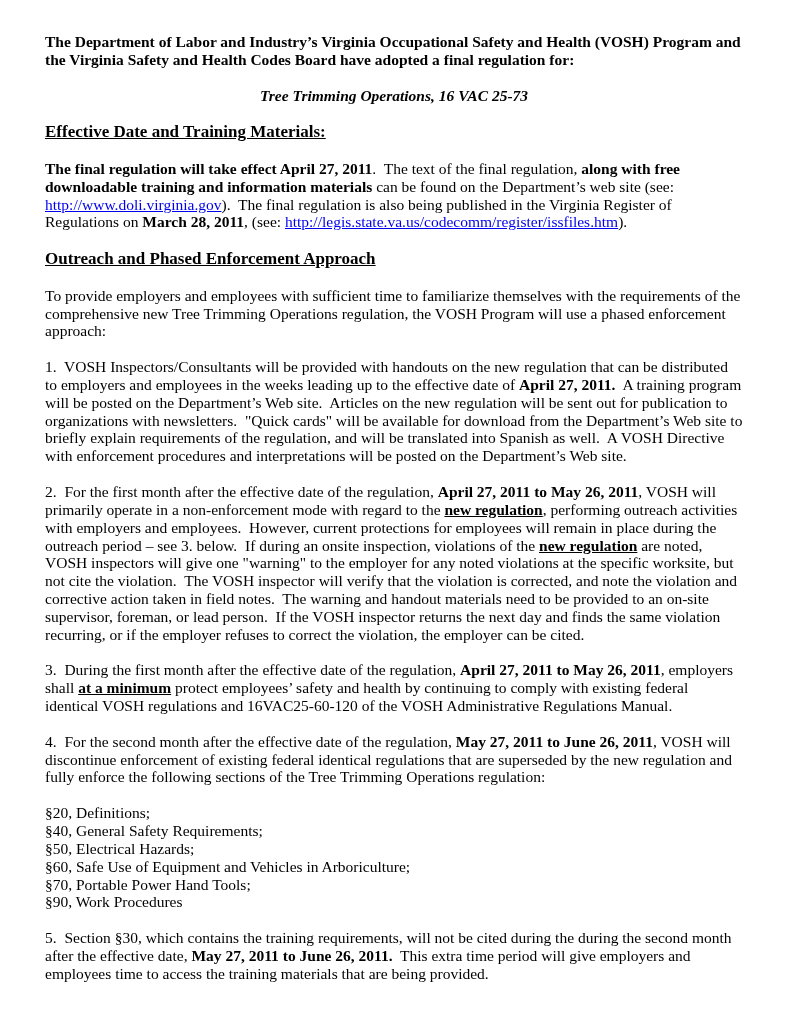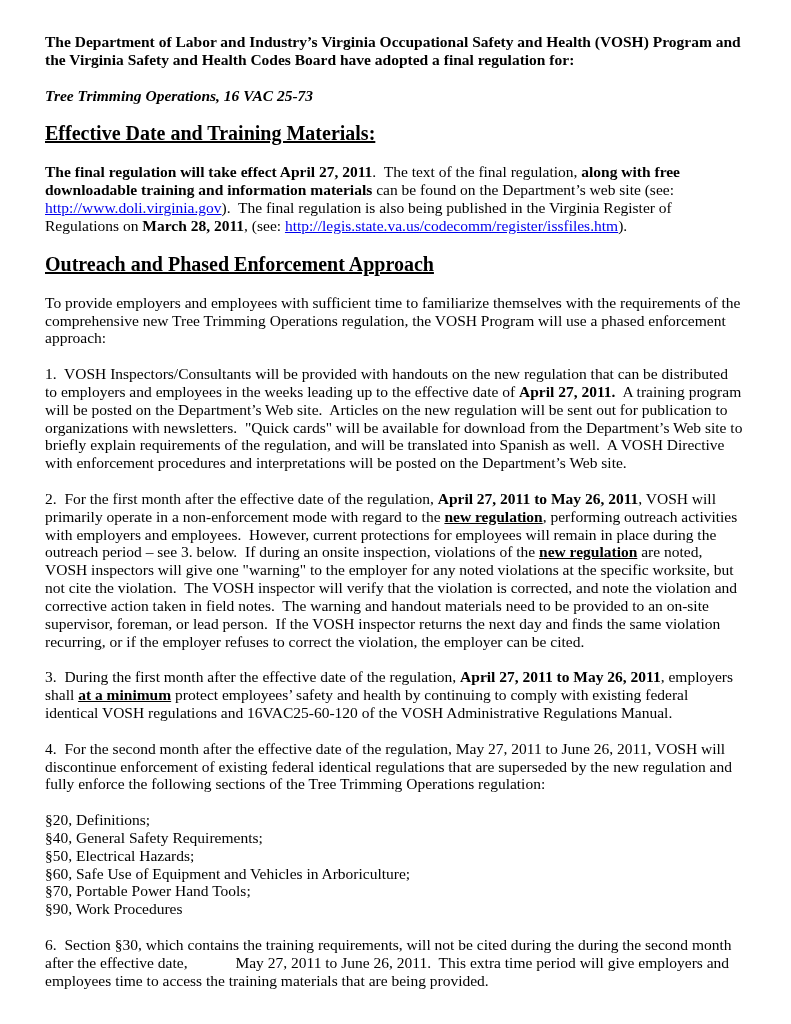--- a/index.html
+++ b/index.html
@@ -14,26 +14,26 @@
   .page {
     width: 791px;
     height: 1024px;
     padding: 33px 48px 0 45px;
     font-size: 15.5px;
     line-height: 1.15;
   }
   .block { margin-bottom: 18px; white-space: pre-wrap; }
   .bold { font-weight: bold; }
   .subtitle {
-    text-align: left;
+    text-align: center;
     font-weight: bold;
     font-style: italic;
   }
   .heading {
-    font-size: 20px;
+    font-size: 17px;
     font-weight: bold;
     text-decoration: underline;
   }
   .sections div { white-space: pre-wrap; }
   a { cursor: pointer; }
 </style>
 </head>
 <body>
 
 <div class="page">
@@ -49,19 +49,19 @@
   <h2 class="block heading">Outreach and Phased Enforcement Approach</h2>
 
   <p class="block">To provide employers and employees with sufficient time to familiarize themselves with the requirements of the comprehensive new Tree Trimming Operations regulation, the VOSH Program will use a phased enforcement approach:</p>
 
   <p class="block"><span>1.  VOSH Inspectors/Consultants will be provided with handouts on the new regulation that can be distributed to employers and employees in the weeks leading up to the effective date of </span><span style="font-weight: bold;">April 27, 2011.</span><span>  A training program will be posted on the Department’s Web site.  Articles on the new regulation will be sent out for publication to organizations with newsletters.  "Quick cards" will be available for download from the Department’s Web site to briefly explain requirements of the regulation, and will be translated into Spanish as well.  A VOSH Directive with enforcement procedures and interpretations will be posted on the Department’s Web site.</span></p>
 
   <p class="block"><span>2.  For the first month after the effective date of the regulation, </span><span style="font-weight: bold;">April 27, 2011 to May 26, 2011</span><span>, VOSH will primarily operate in a non-enforcement mode with regard to the </span><span style="font-weight: bold; text-decoration: underline;">new regulation</span><span>, performing outreach activities with employers and employees.  However, current protections for employees will remain in place during the outreach period – see 3. below.  If during an onsite inspection, violations of the </span><span style="font-weight: bold; text-decoration: underline;">new regulation</span><span> are noted, VOSH inspectors will give one "warning" to the employer for any noted violations at the specific worksite, but not cite the violation.  The VOSH inspector will verify that the violation is corrected, and note the violation and corrective action taken in field notes.  The warning and handout materials need to be provided to an on-site supervisor, foreman, or lead person.  If the VOSH inspector returns the next day and finds the same violation recurring, or if the employer refuses to correct the violation, the employer can be cited.</span></p>
 
   <p class="block"><span>3.  During the first month after the effective date of the regulation, </span><span style="font-weight: bold;">April 27, 2011 to May 26, 2011</span><span>, employers shall </span><span style="font-weight: bold; text-decoration: underline;">at a minimum</span><span> protect employees’ safety and health by continuing to comply with existing federal identical VOSH regulations and 16VAC25-60-120 of the VOSH Administrative Regulations Manual.</span></p>
 
-  <p class="block"><span>4.  For the second month after the effective date of the regulation, </span><span style="font-weight: normal;">May 27, 2011 to June 26, 2011</span><span>, VOSH will discontinue enforcement of existing federal identical regulations that are superseded by the new regulation and fully enforce the following sections of the Tree Trimming Operations regulation:</span></p>
+  <p class="block"><span>4.  For the second month after the effective date of the regulation, </span><span style="font-weight: bold;">May 27, 2011 to June 26, 2011</span><span>, VOSH will discontinue enforcement of existing federal identical regulations that are superseded by the new regulation and fully enforce the following sections of the Tree Trimming Operations regulation:</span></p>
 
   <div class="block sections"><div>§20, Definitions;</div><div>§40, General Safety Requirements;</div><div>§50, Electrical Hazards;</div><div>§60, Safe Use of Equipment and Vehicles in Arboriculture;</div><div>§70, Portable Power Hand Tools;</div><div>§90, Work Procedures</div></div>
 
-  <p class="block"><span>6.  Section §30, which contains the training requirements, will not be cited during the during the second month after the effective date, </span><span style="font-weight: normal; margin-left: 44px;">May 27, 2011 to June 26, 2011.</span><span>  This extra time period will give employers and employees time to access the training materials that are being provided.</span></p>
+  <p class="block"><span>5.  Section §30, which contains the training requirements, will not be cited during the during the second month after the effective date, </span><span style="font-weight: bold;">May 27, 2011 to June 26, 2011.</span><span>  This extra time period will give employers and employees time to access the training materials that are being provided.</span></p>
 
 </div>
 
 </body></html>

